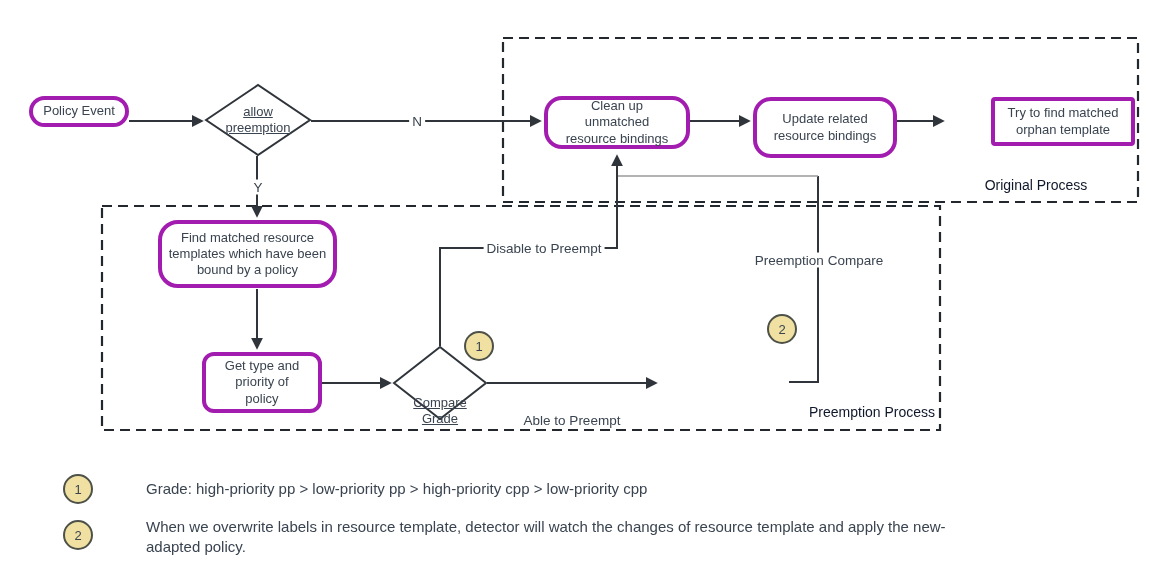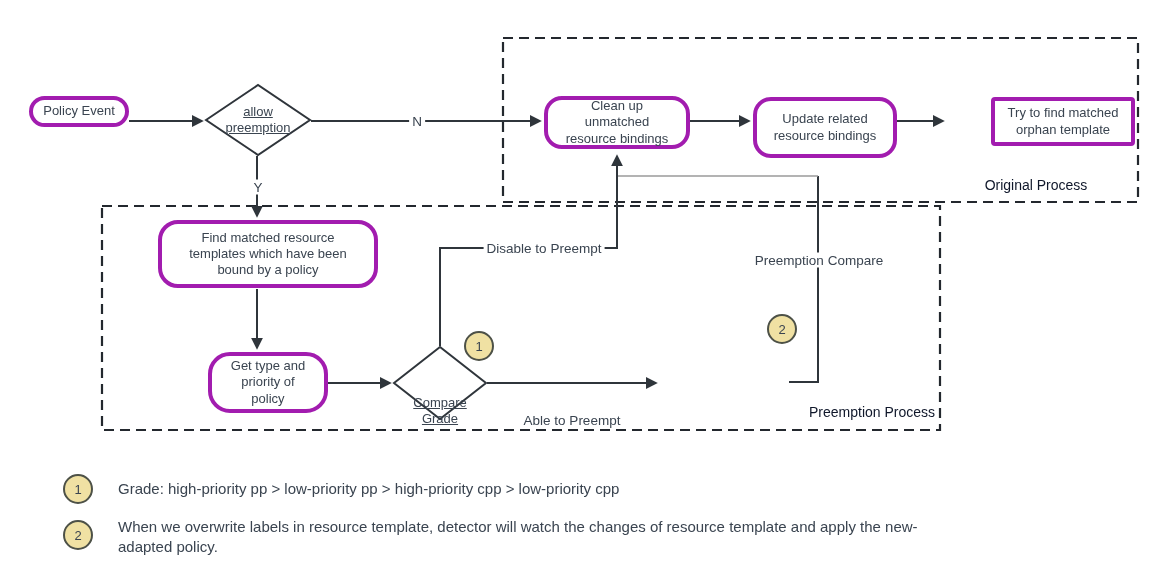--- a/index.html
+++ b/index.html
@@ -24,21 +24,21 @@
   }
   .glabel {
     position:absolute; transform:translate(-50%,-50%);
     font-size:14px; white-space:nowrap; color:#0f172a;
   }
   .badge {
     position:absolute; width:30px; height:30px; box-sizing:border-box;
     border-radius:50%; background:#f0e1a3; border:2px solid #4d5147;
     display:flex; align-items:center; justify-content:center; font-size:13px; color:#3a4450;
   }
-  .fn-text { position:absolute; font-size:15px; line-height:20px; white-space:pre-line; color:#3a4450; }
+  .fn-text { position:absolute; font-size:15px; line-height:20px; white-space:pre-line; color:#3a4450;margin-left:28px; }
 </style>
 </head>
 <body>
 
 <div class="canvas">
 
   <svg class="layer" width="1161" height="585">
     <defs>
       <marker id="ah" viewBox="0 0 6 6" markerWidth="6" markerHeight="6" refX="0.6" refY="3" orient="auto">
         <path d="M0,0 L6,3 L0,6 Z" fill="#2f353b"></path>
@@ -73,25 +73,25 @@
   <div class="node" style="left:544px; top:96px; width:146px; height:53px; border-radius:18px;">Clean up
 unmatched
 resource bindings</div>
 
   <div class="node" style="left:753px; top:97px; width:144px; height:61px; border-radius:18px;">Update related
 resource bindings</div>
 
   <div class="node" style="left:991px; top:97px; width:144px; height:49px; border-radius:4px;">Try to find matched
 orphan template</div>
 
-  <div class="node" style="left:158px; top:220px; width:220px; height:68px; border-radius:20px;">Find matched resource
+  <div class="node" style="left:158px; top:220px; width:179px; height:68px; border-radius:20px;">Find matched resource
 templates which have been
 bound by a policy</div>
 
-  <div class="node" style="left:208px; top:352px; width:120px; height:61px; border-radius:22px;">Get type and
+  <div class="node" style="left:202px; top:352px; width:120px; height:61px; border-radius:12px;">Get type and
 priority of
 policy</div>
 
   <div class="dlabel" style="left:395px; top:361px; width:90px; height:44px;margin-top:28px;">Compare
 Grade</div>
 
 
   <div class="elabel" style="left:417px; top:121px;">N</div>
   <div class="elabel" style="left:258px; top:187px;">Y</div>
   <div class="elabel" style="left:533px; top:248px;margin-left:11px;">Disable to Preempt</div>

